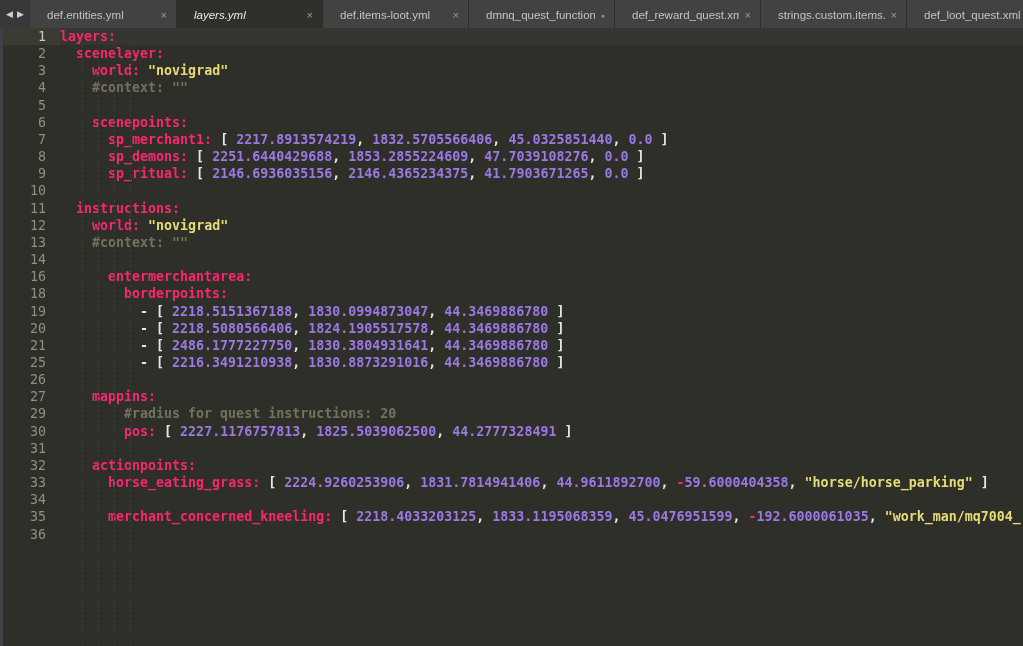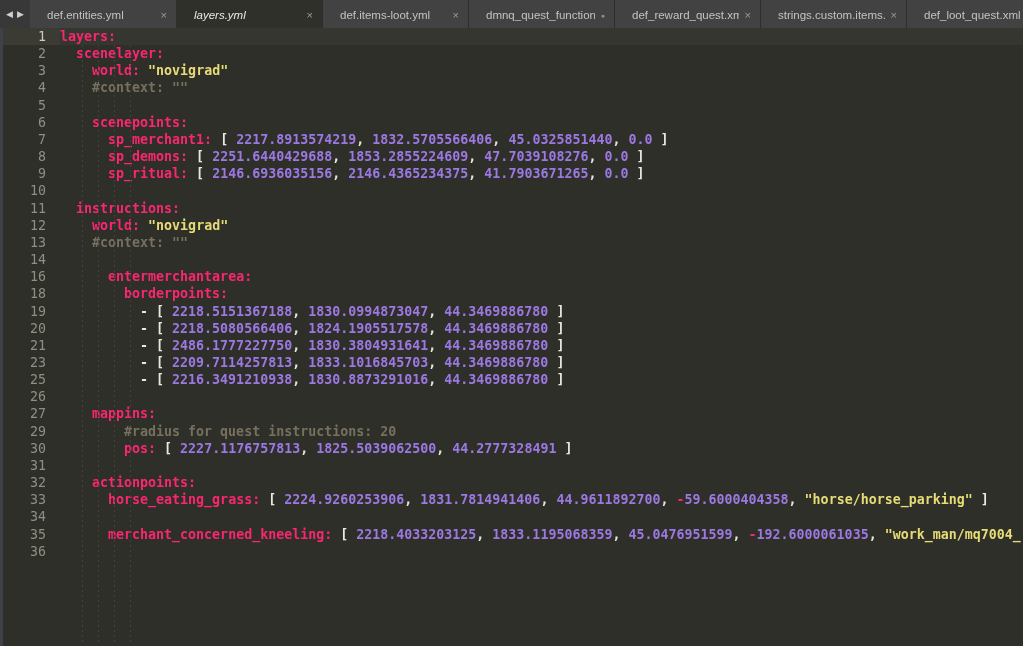--- a/index.html
+++ b/index.html
@@ -130,21 +130,20 @@
         <div class="line"><span class="gutter">10</span><span class="code"></span></div>
         <div class="line"><span class="gutter">11</span><span class="code"><span class="tok-punct">  </span><span class="tok-key">instructions:</span></span></div>
         <div class="line"><span class="gutter">12</span><span class="code"><span class="tok-punct">    </span><span class="tok-key">world:</span><span class="tok-punct"> </span><span class="tok-str">"novigrad"</span></span></div>
         <div class="line"><span class="gutter">13</span><span class="code"><span class="tok-punct">    </span><span class="tok-com">#context: ""</span></span></div>
         <div class="line"><span class="gutter">14</span><span class="code"></span></div>
         <div class="line"><span class="gutter">16</span><span class="code"><span class="tok-punct">      </span><span class="tok-key">entermerchantarea:</span></span></div>
         <div class="line"><span class="gutter">18</span><span class="code"><span class="tok-punct">        </span><span class="tok-key">borderpoints:</span></span></div>
         <div class="line"><span class="gutter">19</span><span class="code"><span class="tok-punct">          - [ </span><span class="tok-num">2218.5151367188</span><span class="tok-punct">, </span><span class="tok-num">1830.0994873047</span><span class="tok-punct">, </span><span class="tok-num">44.3469886780</span><span class="tok-punct"> ]</span></span></div>
         <div class="line"><span class="gutter">20</span><span class="code"><span class="tok-punct">          - [ </span><span class="tok-num">2218.5080566406</span><span class="tok-punct">, </span><span class="tok-num">1824.1905517578</span><span class="tok-punct">, </span><span class="tok-num">44.3469886780</span><span class="tok-punct"> ]</span></span></div>
         <div class="line"><span class="gutter">21</span><span class="code"><span class="tok-punct">          - [ </span><span class="tok-num">2486.1777227750</span><span class="tok-punct">, </span><span class="tok-num">1830.3804931641</span><span class="tok-punct">, </span><span class="tok-num">44.3469886780</span><span class="tok-punct"> ]</span></span></div>
-        <div class="line"><span class="gutter">23</span><span class="code"><span class="tok-punct">          - [ </span><span class="tok-num">2209.7114257813</span><span class="tok-punct">, </span><span class="tok-num">1833.1016845703</span><span class="tok-punct">, </span><span class="tok-num">44.3469886780</span><span class="tok-punct"> ]</span></span></div>
         <div class="line"><span class="gutter">25</span><span class="code"><span class="tok-punct">          - [ </span><span class="tok-num">2216.3491210938</span><span class="tok-punct">, </span><span class="tok-num">1830.8873291016</span><span class="tok-punct">, </span><span class="tok-num">44.3469886780</span><span class="tok-punct"> ]</span></span></div>
         <div class="line"><span class="gutter">26</span><span class="code"></span></div>
         <div class="line"><span class="gutter">27</span><span class="code"><span class="tok-punct">    </span><span class="tok-key">mappins:</span></span></div>
         <div class="line"><span class="gutter">29</span><span class="code"><span class="tok-punct">        </span><span class="tok-com">#radius for quest instructions: 20</span></span></div>
         <div class="line"><span class="gutter">30</span><span class="code"><span class="tok-punct">        </span><span class="tok-key">pos:</span><span class="tok-punct"> [ </span><span class="tok-num">2227.1176757813</span><span class="tok-punct">, </span><span class="tok-num">1825.5039062500</span><span class="tok-punct">, </span><span class="tok-num">44.2777328491</span><span class="tok-punct"> ]</span></span></div>
         <div class="line"><span class="gutter">31</span><span class="code"></span></div>
         <div class="line"><span class="gutter">32</span><span class="code"><span class="tok-punct">    </span><span class="tok-key">actionpoints:</span></span></div>
         <div class="line"><span class="gutter">33</span><span class="code"><span class="tok-punct">      </span><span class="tok-key">horse_eating_grass:</span><span class="tok-punct"> [ </span><span class="tok-num">2224.9260253906</span><span class="tok-punct">, </span><span class="tok-num">1831.7814941406</span><span class="tok-punct">, </span><span class="tok-num">44.9611892700</span><span class="tok-punct">, </span><span class="tok-neg">-</span><span class="tok-num">59.6000404358</span><span class="tok-punct">, </span><span class="tok-str">"horse/horse_parking"</span><span class="tok-punct"> ]</span></span></div>
         <div class="line"><span class="gutter">34</span><span class="code"></span></div>
         <div class="line"><span class="gutter">35</span><span class="code"><span class="tok-punct">      </span><span class="tok-key">merchant_concerned_kneeling:</span><span class="tok-punct"> [ </span><span class="tok-num">2218.4033203125</span><span class="tok-punct">, </span><span class="tok-num">1833.1195068359</span><span class="tok-punct">, </span><span class="tok-num">45.0476951599</span><span class="tok-punct">, </span><span class="tok-neg">-</span><span class="tok-num">192.6000061035</span><span class="tok-punct">, </span><span class="tok-str">"work_man/mq7004_</span></span></div>

